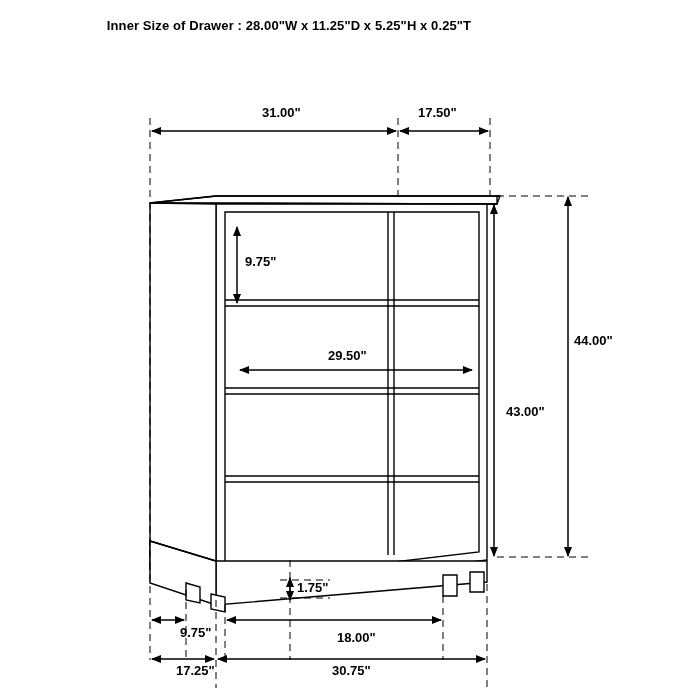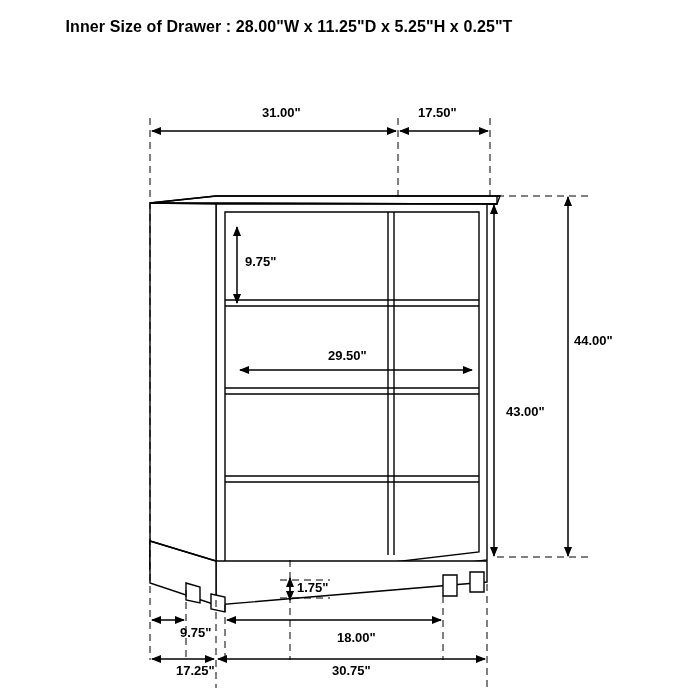--- a/index.html
+++ b/index.html
@@ -19,21 +19,21 @@
     position: relative;
     width: 700px;
     height: 700px;
   }
   #title {
     position: absolute;
     top: 18px;
     left: 0;
     width: 578px;
     text-align: center;
-    font-size: 16px;
+    font-size: 13px;
     font-weight: bold;
     letter-spacing: 0.1px;
     color: #000000;
   }
   #drawing {
     position: absolute;
     top: 0;
     left: 0;
   }
   .dimlabel {

